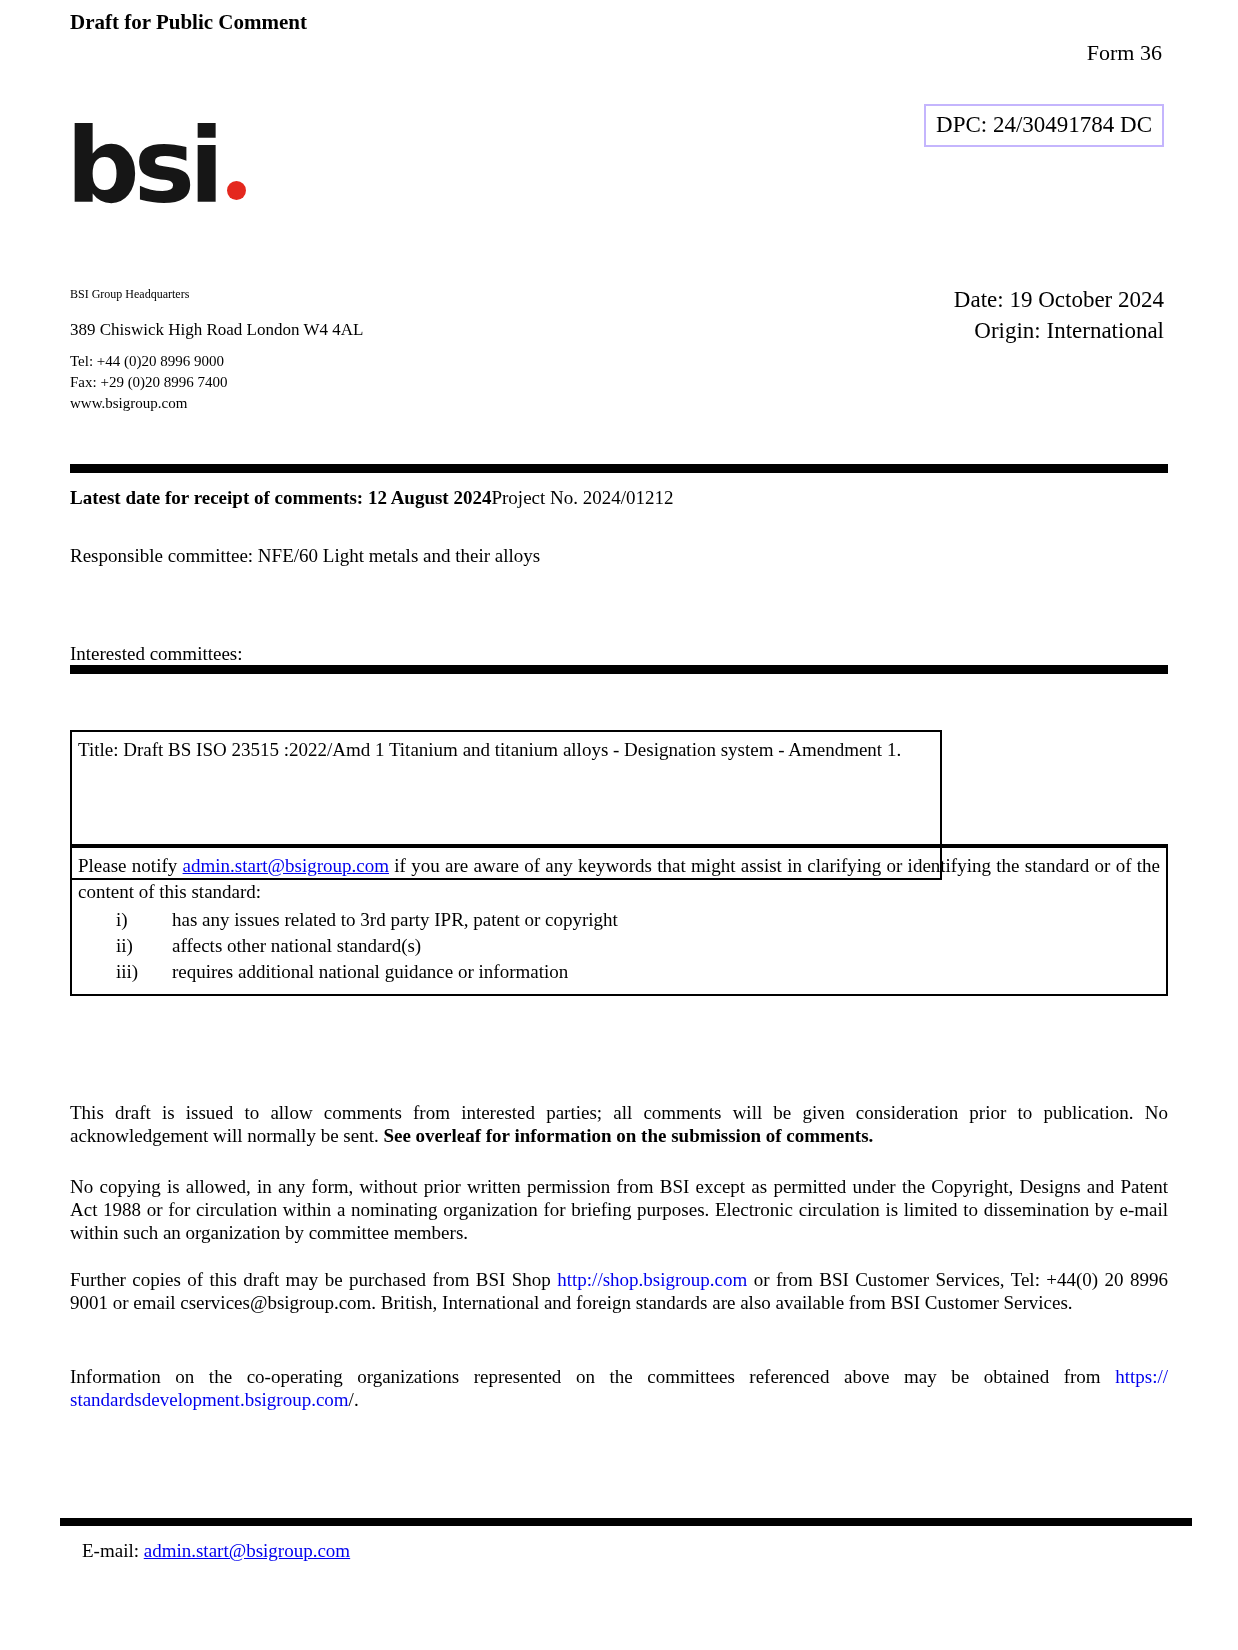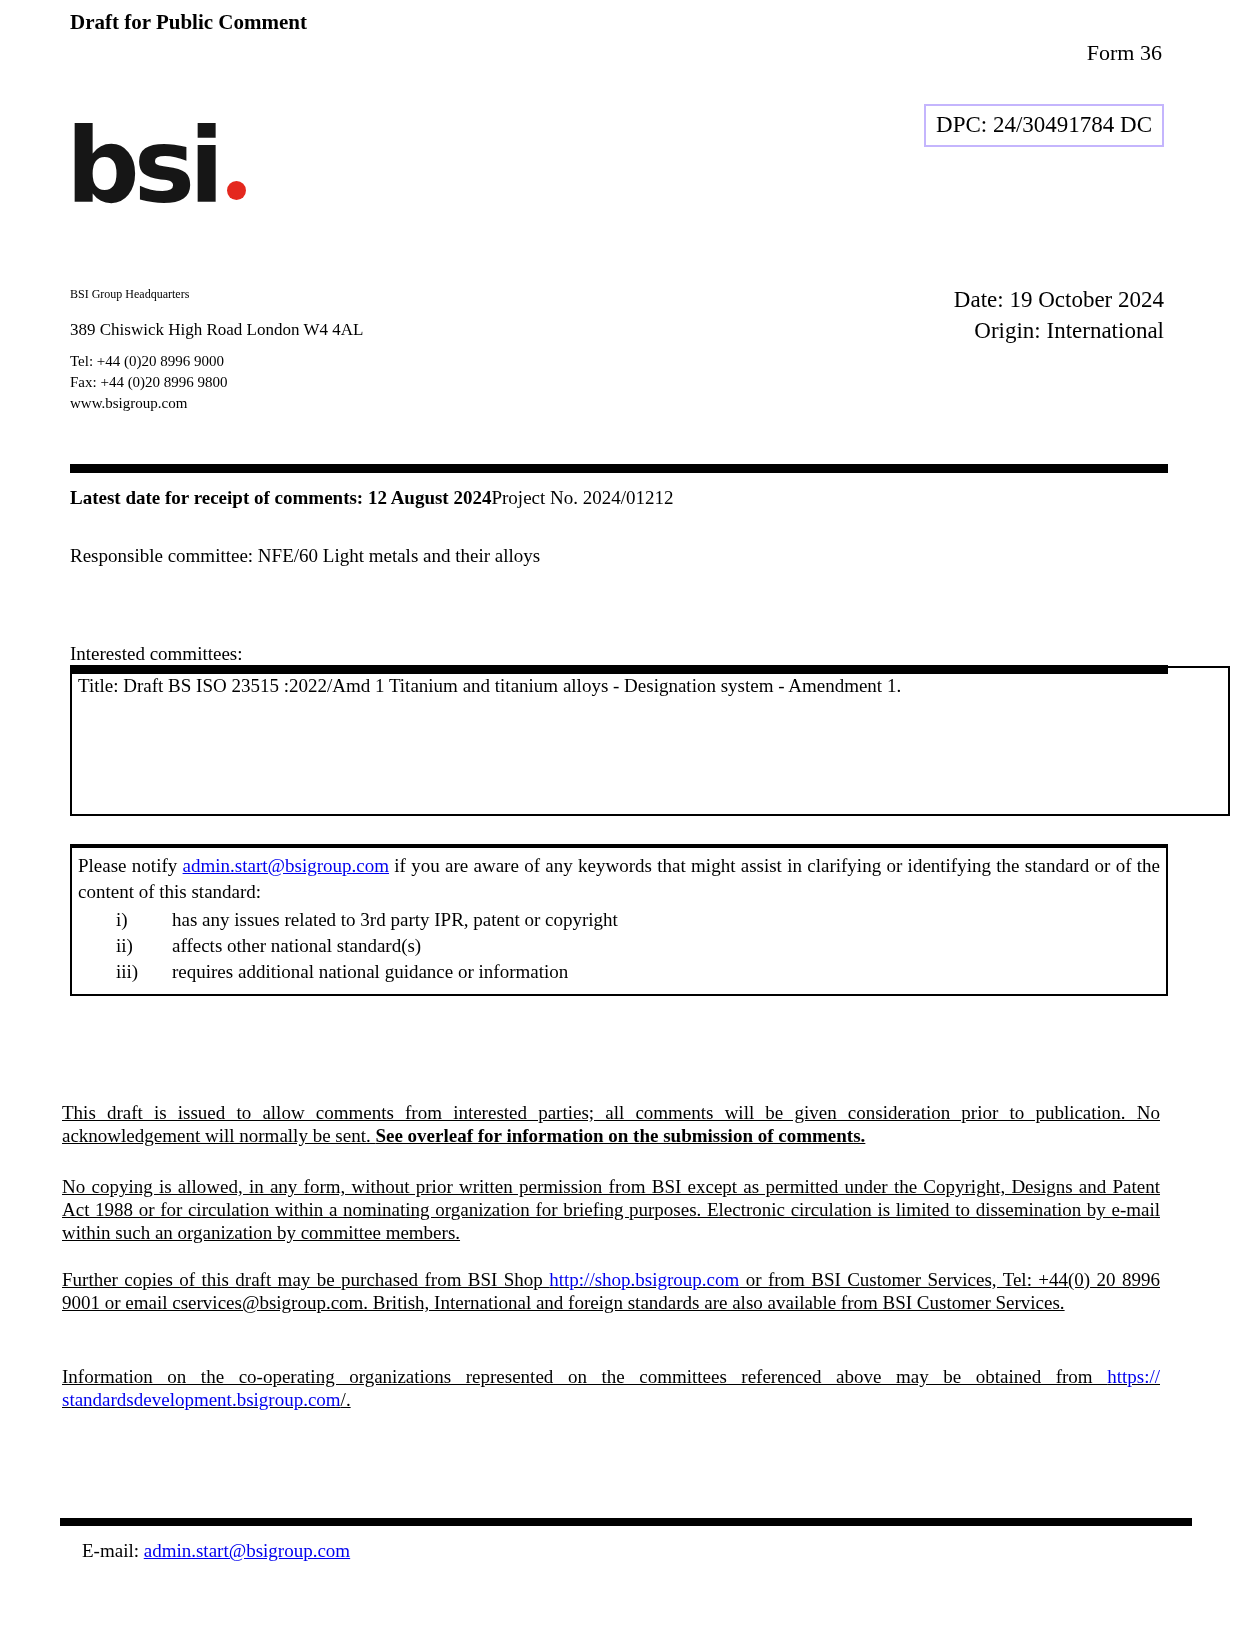--- a/index.html
+++ b/index.html
@@ -41,32 +41,32 @@
   .rule { left:70px; width:1098px; height:9px; background:#000; }
   .rule-1 { top:464px; }
   .rule-2 { top:665px; }
   .rule-footer { top:1518px; left:60px; width:1132px; height:8px; background:#000; }
 
   .comments-row { top:487px; left:70px; width:1098px; display:flex;
     font-size:19px; }
   .resp-line { top:545px; left:70px; font-size:19px; }
   .int-line  { top:602px; left:70px; font-size:19px;margin-top:41px; }
 
-  .title-box { top:666px; left:70px; width:1160px; height:150px;
+  .title-box { top:730px; left:70px; width:872px; height:150px;
     border:2px solid #000; padding:5px 6px; font-size:19px; line-height:25px; }
   .notify-box { top:844px; left:70px; width:1098px; height:152px;
     border:2px solid #000; border-top-width:4px; padding:5px 6px 0 6px;
     font-size:19px; line-height:26px; }
   .nlist { margin-top:2px; }
   .nlist-row { display:flex; padding-left:38px; line-height:26px; }
   .nnum { width:56px; flex:0 0 56px; }
 
   .warning { top:1020px; left:70px; width:1098px; font-size:20px; line-height:26px;
     font-weight:bold; }
-  .para { left:62px; width:1098px; font-size:19px; line-height:23px;text-decoration:underline; }
+  .para { left:70px; width:1098px; font-size:19px; line-height:23px; }
   .para-1 { top:1101px; }
   .para-2 { top:1175px; }
   .para-3 { top:1268px; }
   .para-4 { top:1365px; }
 
   .email-line { top:1540px; left:82px; font-size:19px; }
 </style>
 </head>
 <body>
 
@@ -82,21 +82,21 @@
 
   <div class="abs logo">
     <span>bsi</span>
     <span class="logo-dot"></span>
   </div>
 
   <div class="abs hq">
     <div class="hq-name">BSI Group Headquarters</div>
     <div class="hq-address">389 Chiswick High Road London W4 4AL</div>
     <div>Tel: +44 (0)20 8996 9000</div>
-    <div>Fax: +44 (0)20 8996 9800</div>
+    <div>Fax: +29 (0)20 8996 7400</div>
     <div>www.bsigroup.com</div>
   </div>
 
   <div class="abs date-origin">
     <div>Date: 19 October 2024</div>
     <div>Origin: International</div>
   </div>
 
   <div class="abs rule rule-1"></div>
 

